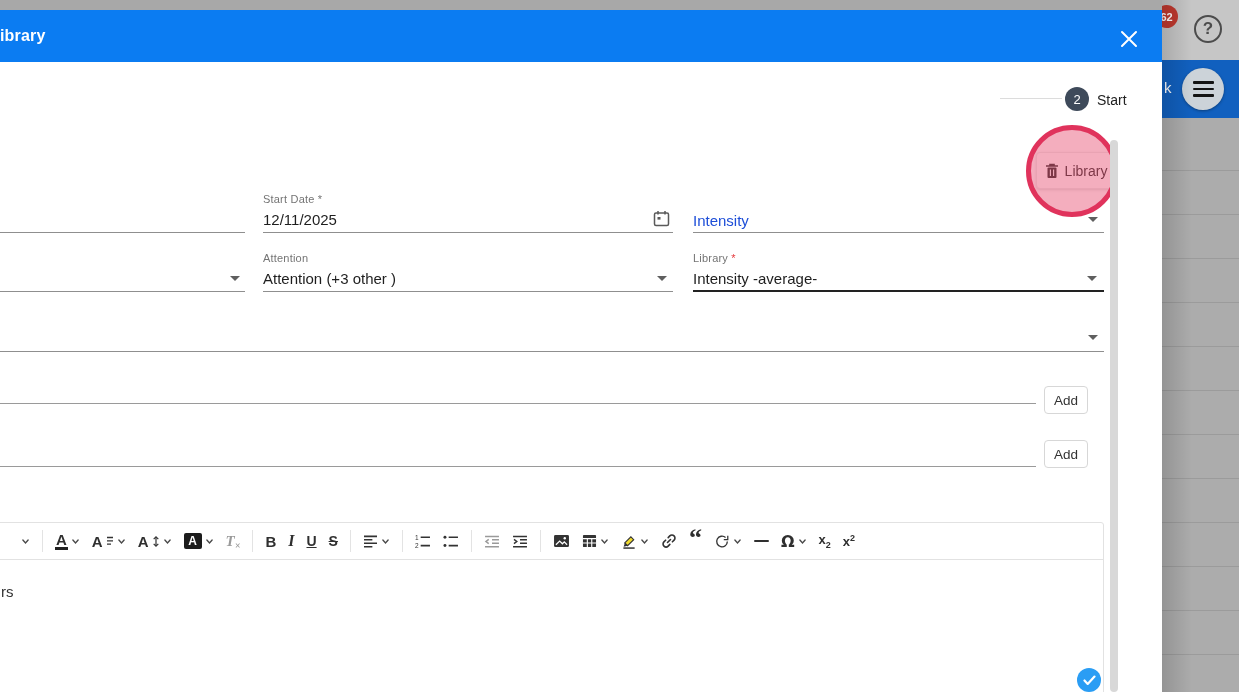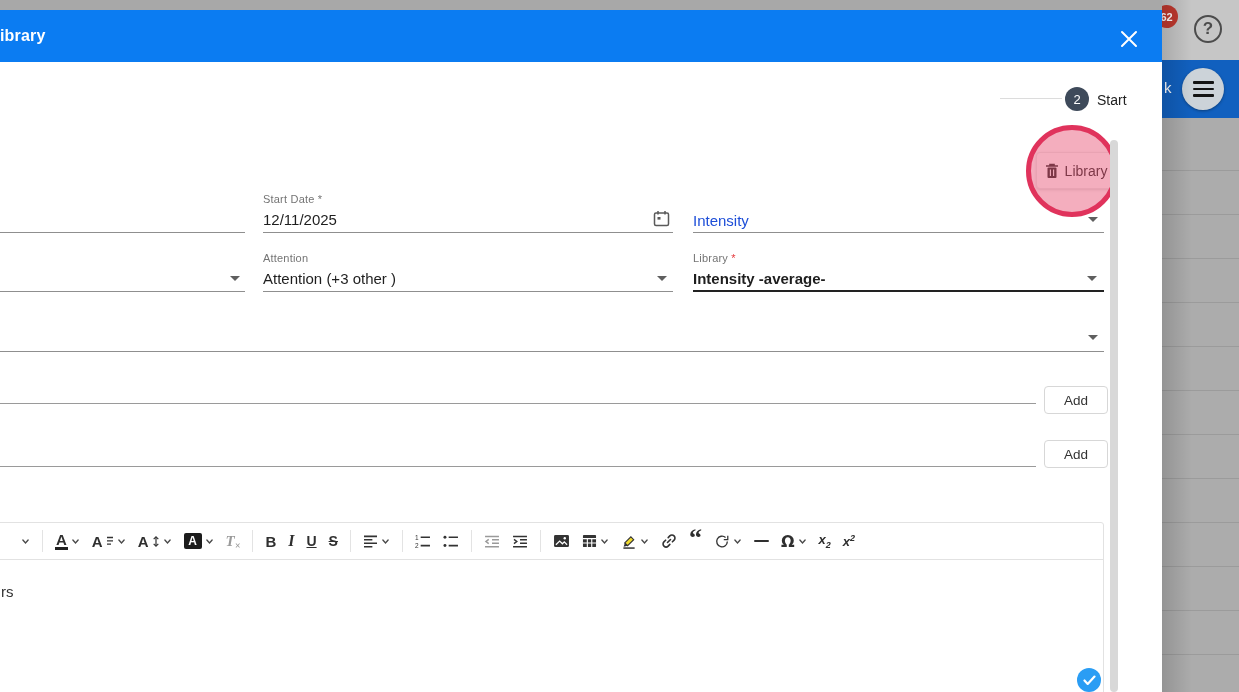--- a/index.html
+++ b/index.html
@@ -46,21 +46,21 @@
 
   
   .flabel { position:absolute; font-size:11px; color:#747474; letter-spacing:.2px; }
   .fvalue { position:absolute; font-size:15px; color:#1e1e1e; }
   .fplaceholder { position:absolute; font-size:15px; color:#1d4ed8; }
   .uline { position:absolute; height:1px; background:#8f8f8f; }
   .uline.dark { height:2px; background:#222; }
   .caret { position:absolute; width:0; height:0; border-left:5px solid transparent; border-right:5px solid transparent; border-top:5px solid #5f5f5f; }
   .req { color:#e5393c; }
 
-  .add-btn { position:absolute; width:64px; height:28px; background:#fff; border:1px solid #d7d7d7; border-radius:4px;
+  .add-btn { position:absolute; width:44px; height:28px; background:#fff; border:1px solid #d7d7d7; border-radius:4px;
              font-size:13.5px; color:#333; display:flex; align-items:center; justify-content:center; cursor:pointer; }
 
   
   .editor { position:absolute; left:-20px; top:512px; width:1124px; height:180px; border:1px solid #e2e2e2; border-radius:3px; background:#fff; }
   .toolbar { position:absolute; left:0; top:0; width:1122px; height:37px; border-bottom:1px solid #e2e2e2;
              display:flex; align-items:center; padding-left:40px; gap:12px; }
   .titem { display:flex; align-items:center; gap:3px; color:#2f2f2f; cursor:pointer; }
   .tsep { width:1px; height:22px; background:#e3e3e3; }
   .editor-content { position:absolute; left:0; top:38px; width:1122px; height:141px; padding:22px 0 0 20px;
                     font-size:15px; color:#333; }
@@ -74,21 +74,21 @@
   .abox { background:#1c1c1c; color:#fff; font-size:12px; font-weight:600; line-height:16px; width:18px; height:16px;
           display:inline-block; text-align:center; border-radius:2px; }
   .trf { font-family:"Liberation Serif", serif; font-style:italic; font-weight:600; font-size:15px; color:#9a9a9a; }
   .trfx { font-size:10px; position:relative; top:3px; }
   .tb { font-weight:800; font-size:15px; }
   .ti { font-family:"Liberation Serif", serif; font-style:italic; font-weight:600; font-size:16px; }
   .tu { font-weight:600; font-size:14px; text-decoration:underline; }
   .ts { font-weight:600; font-size:14px; text-decoration:line-through; }
   .q66 { font-family:"Liberation Serif", serif; font-weight:700; font-size:26px; line-height:8px; display:inline-block; height:14px; }
   .tomega { font-family:"DejaVu Sans", sans-serif; font-weight:600; font-size:16px; }
-  .txs { font-weight:600; font-size:13px;font-style:italic; }
+  .txs { font-weight:600; font-size:13px; }
   .txs sub { font-size:9px; } .txs sup { font-size:9px; }
   .ghr { width:15px; height:2px; background:#2f2f2f; border-radius:1px; display:inline-block; }
 </style>
 </head>
 <body>
 
 <div class="screen">
 
   <div class="bg-right">
     <div class="bg-apphead">
@@ -160,21 +160,21 @@
 
     <div class="caret" style="left:230px;top:266px;"></div>
     <div class="uline" style="left:0;top:281px;width:245px;"></div>
 
     <span class="flabel" style="left:263px;top:242px;">Attention</span>
     <span class="fvalue" style="left:263px;top:260px;">Attention (+3 other )</span>
     <div class="caret" style="left:657px;top:266px;"></div>
     <div class="uline" style="left:263px;top:281px;width:410px;"></div>
 
     <span class="flabel" style="left:693px;top:242px;"><span>Library</span> <span class="req">*</span></span>
-    <span class="fvalue" style="left:693px;top:260px;font-weight:bold;">Intensity -average-</span>
+    <span class="fvalue" style="left:693px;top:260px;">Intensity -average-</span>
     <div class="caret" style="left:1087px;top:266px;"></div>
     <div class="uline dark" style="left:693px;top:280px;width:411px;"></div>
 
     <div class="caret" style="left:1088px;top:325px;"></div>
     <div class="uline" style="left:0;top:341px;width:1104px;"></div>
 
     <div class="uline" style="left:0;top:393px;width:1036px;background:#9a9a9a;"></div>
     <div class="add-btn" style="left:1044px;top:376px;">Add</div>
 
     <div class="uline" style="left:0;top:456px;width:1036px;background:#9a9a9a;"></div>

